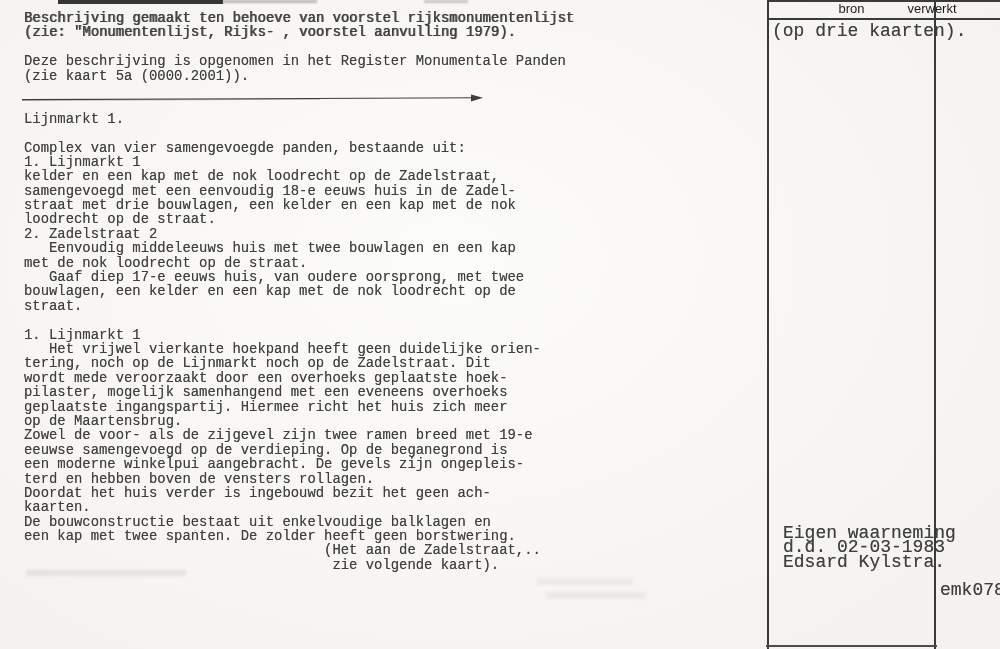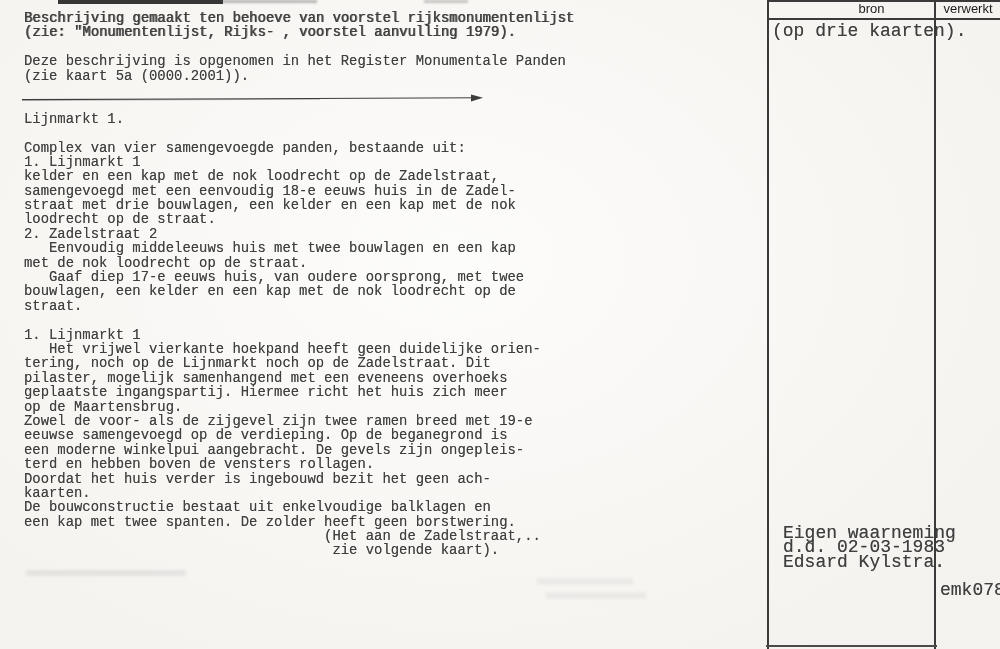--- a/index.html
+++ b/index.html
@@ -60,22 +60,22 @@
 
   .col-header {
     position: absolute;
     top: 1px;
     font-family: "Liberation Sans", sans-serif;
     font-size: 13px;
     color: #1c1c1c;
     text-align: center;
     line-height: 16px;
   }
-  .col-header.bron     { left: 769px; width: 165px; margin-left: 20px; }
-  .col-header.verwerkt { left: 936px; width: 64px; }
+  .col-header.bron     { left: 769px; width: 165px; }
+  .col-header.verwerkt { left: 900px; width: 64px; }
 
   .typed {
     position: absolute;
     font-size: 18px;
     line-height: 14.4px;
     white-space: pre;
     text-shadow: 0 0 0.45px rgba(40,40,40,0.55);
   }
   .note   { left: 772px; top: 24px; }
   .source { left: 783px; top: 526px; }
@@ -121,20 +121,21 @@
       <div class="typed-line">2. Zadelstraat 2</div>
       <div class="typed-line">   Eenvoudig middeleeuws huis met twee bouwlagen en een kap</div>
       <div class="typed-line">met de nok loodrecht op de straat.</div>
       <div class="typed-line">   Gaaf diep 17-e eeuws huis, van oudere oorsprong, met twee</div>
       <div class="typed-line">bouwlagen, een kelder en een kap met de nok loodrecht op de</div>
       <div class="typed-line">straat.</div>
       <div class="typed-line"></div>
       <div class="typed-line">1. Lijnmarkt 1</div>
       <div class="typed-line">   Het vrijwel vierkante hoekpand heeft geen duidelijke orien-</div>
       <div class="typed-line">tering, noch op de Lijnmarkt noch op de Zadelstraat. Dit</div>
+      <div class="typed-line">wordt mede veroorzaakt door een overhoeks geplaatste hoek-</div>
       <div class="typed-line">pilaster, mogelijk samenhangend met een eveneens overhoeks</div>
       <div class="typed-line">geplaatste ingangspartij. Hiermee richt het huis zich meer</div>
       <div class="typed-line">op de Maartensbrug.</div>
       <div class="typed-line">Zowel de voor- als de zijgevel zijn twee ramen breed met 19-e</div>
       <div class="typed-line">eeuwse samengevoegd op de verdieping. Op de beganegrond is</div>
       <div class="typed-line">een moderne winkelpui aangebracht. De gevels zijn ongepleis-</div>
       <div class="typed-line">terd en hebben boven de vensters rollagen.</div>
       <div class="typed-line">Doordat het huis verder is ingebouwd bezit het geen ach-</div>
       <div class="typed-line">kaarten.</div>
       <div class="typed-line">De bouwconstructie bestaat uit enkelvoudige balklagen en</div>

